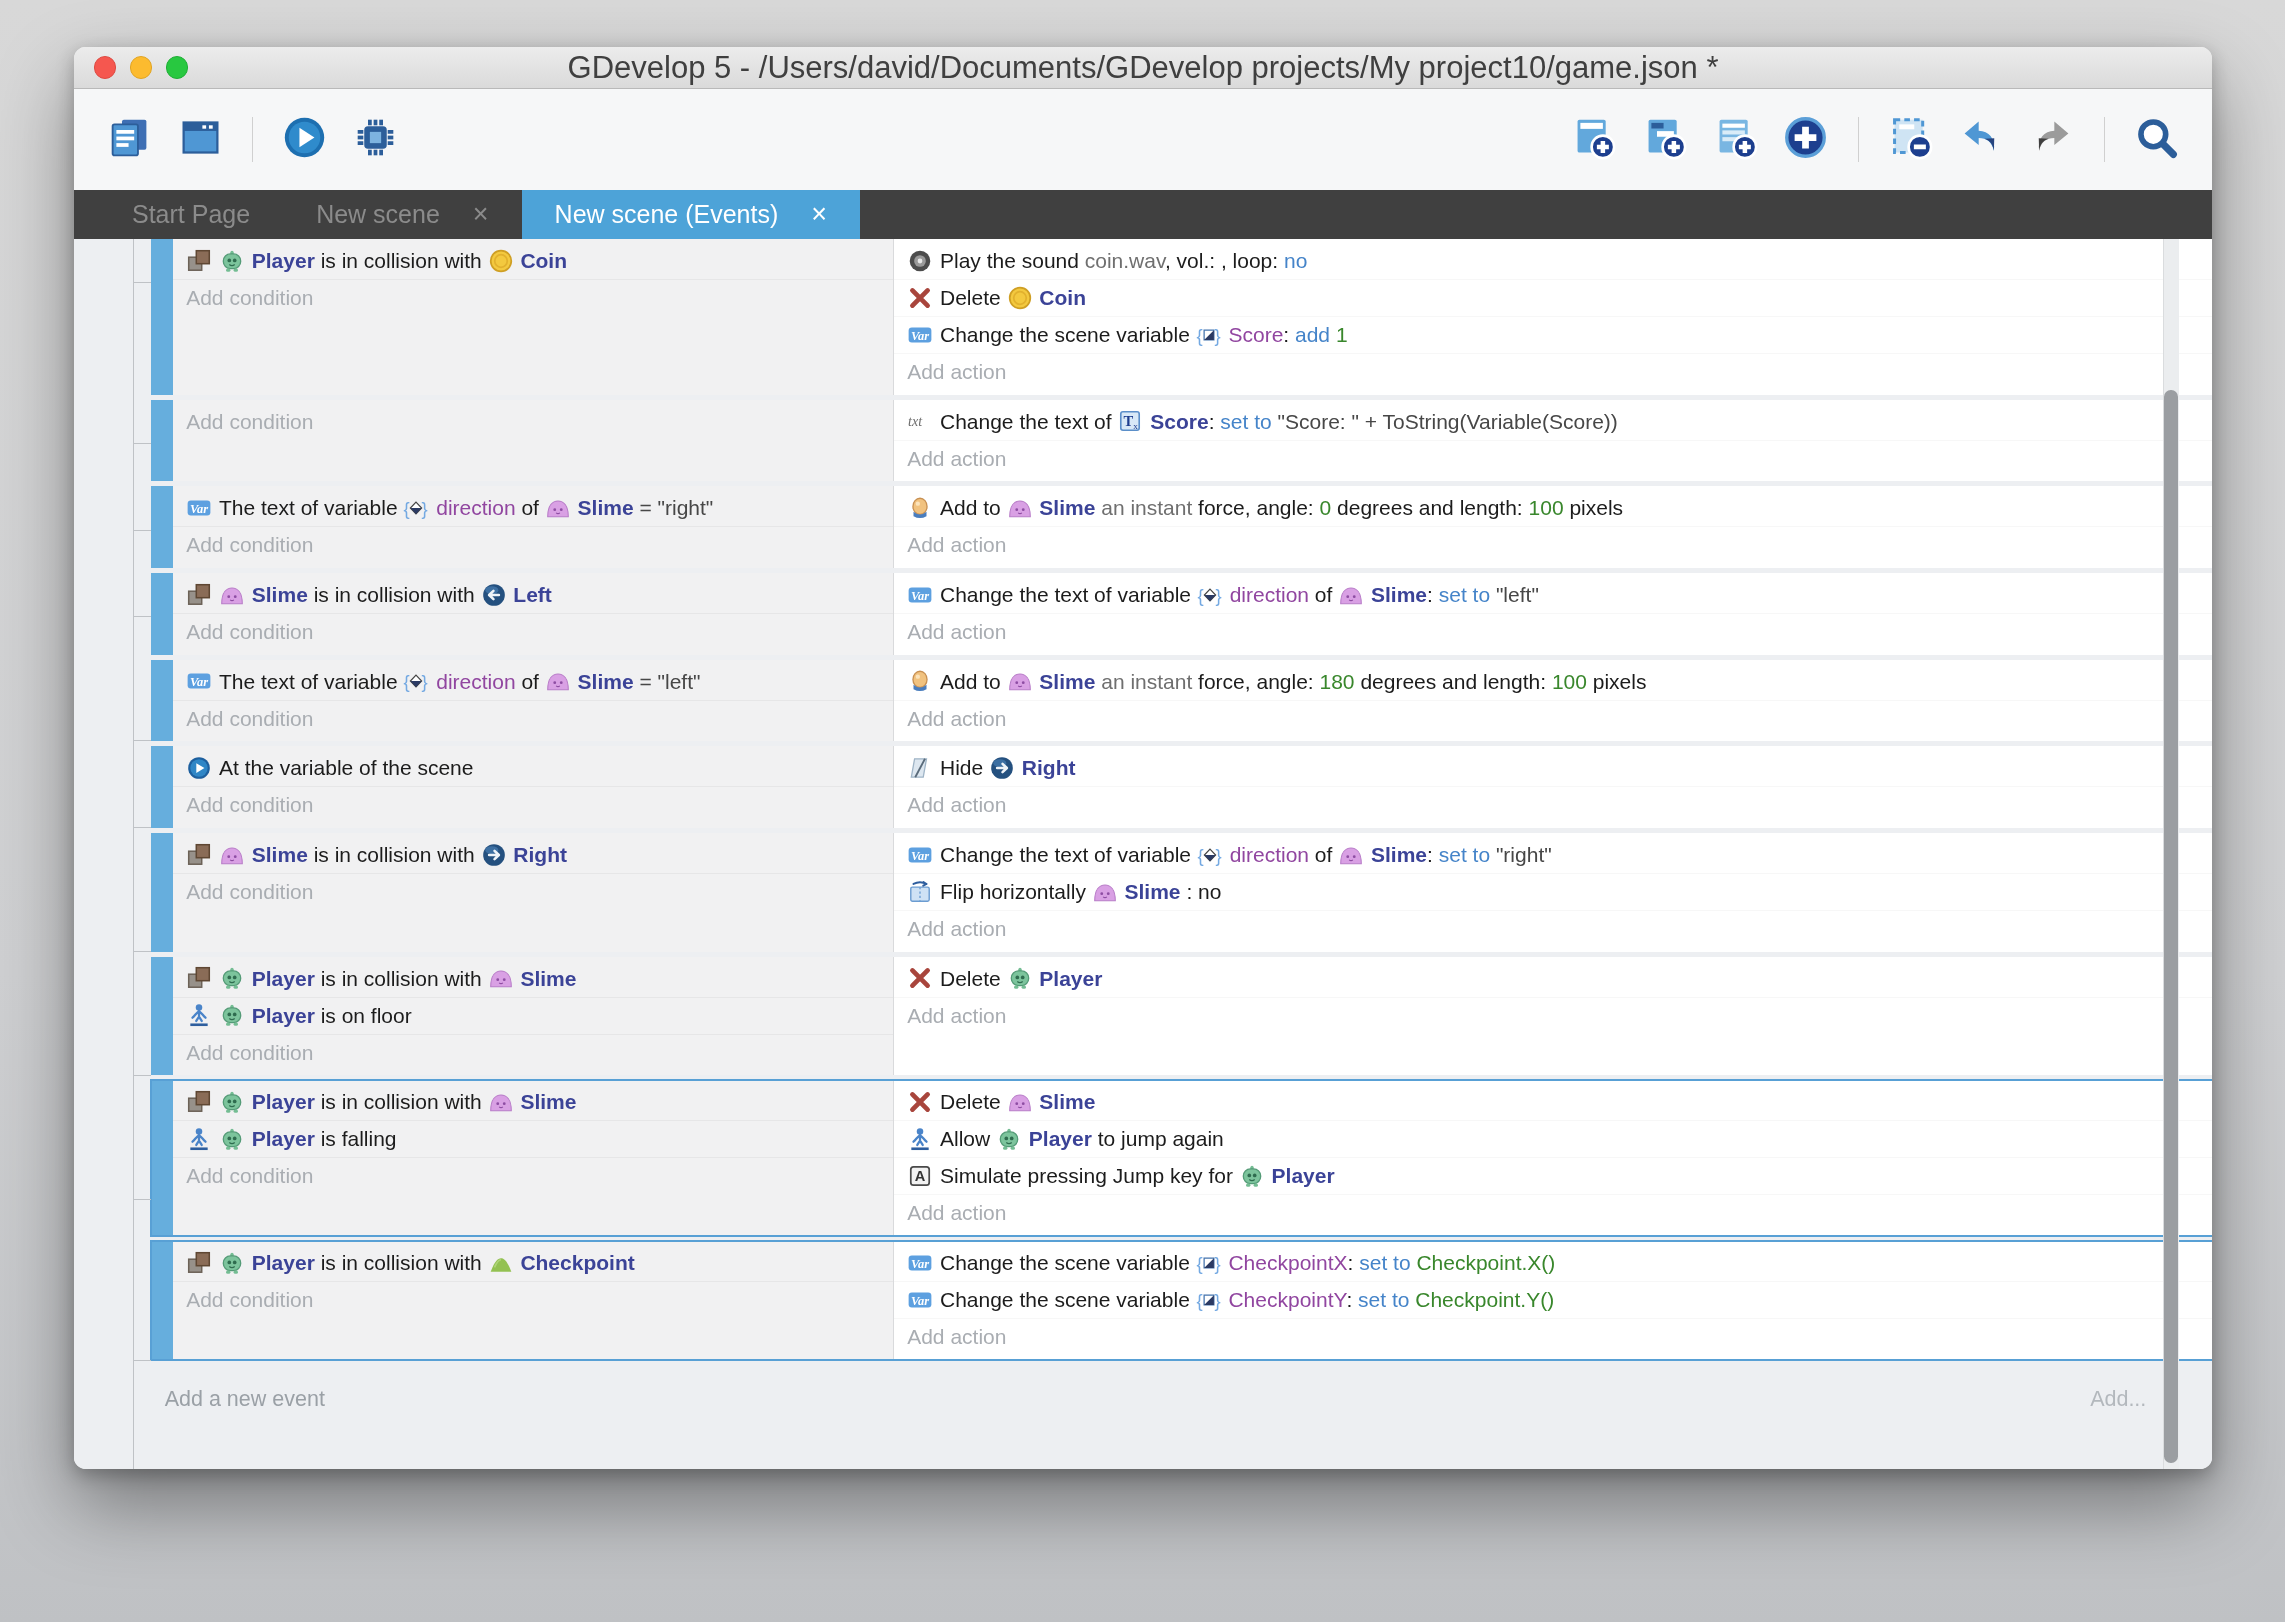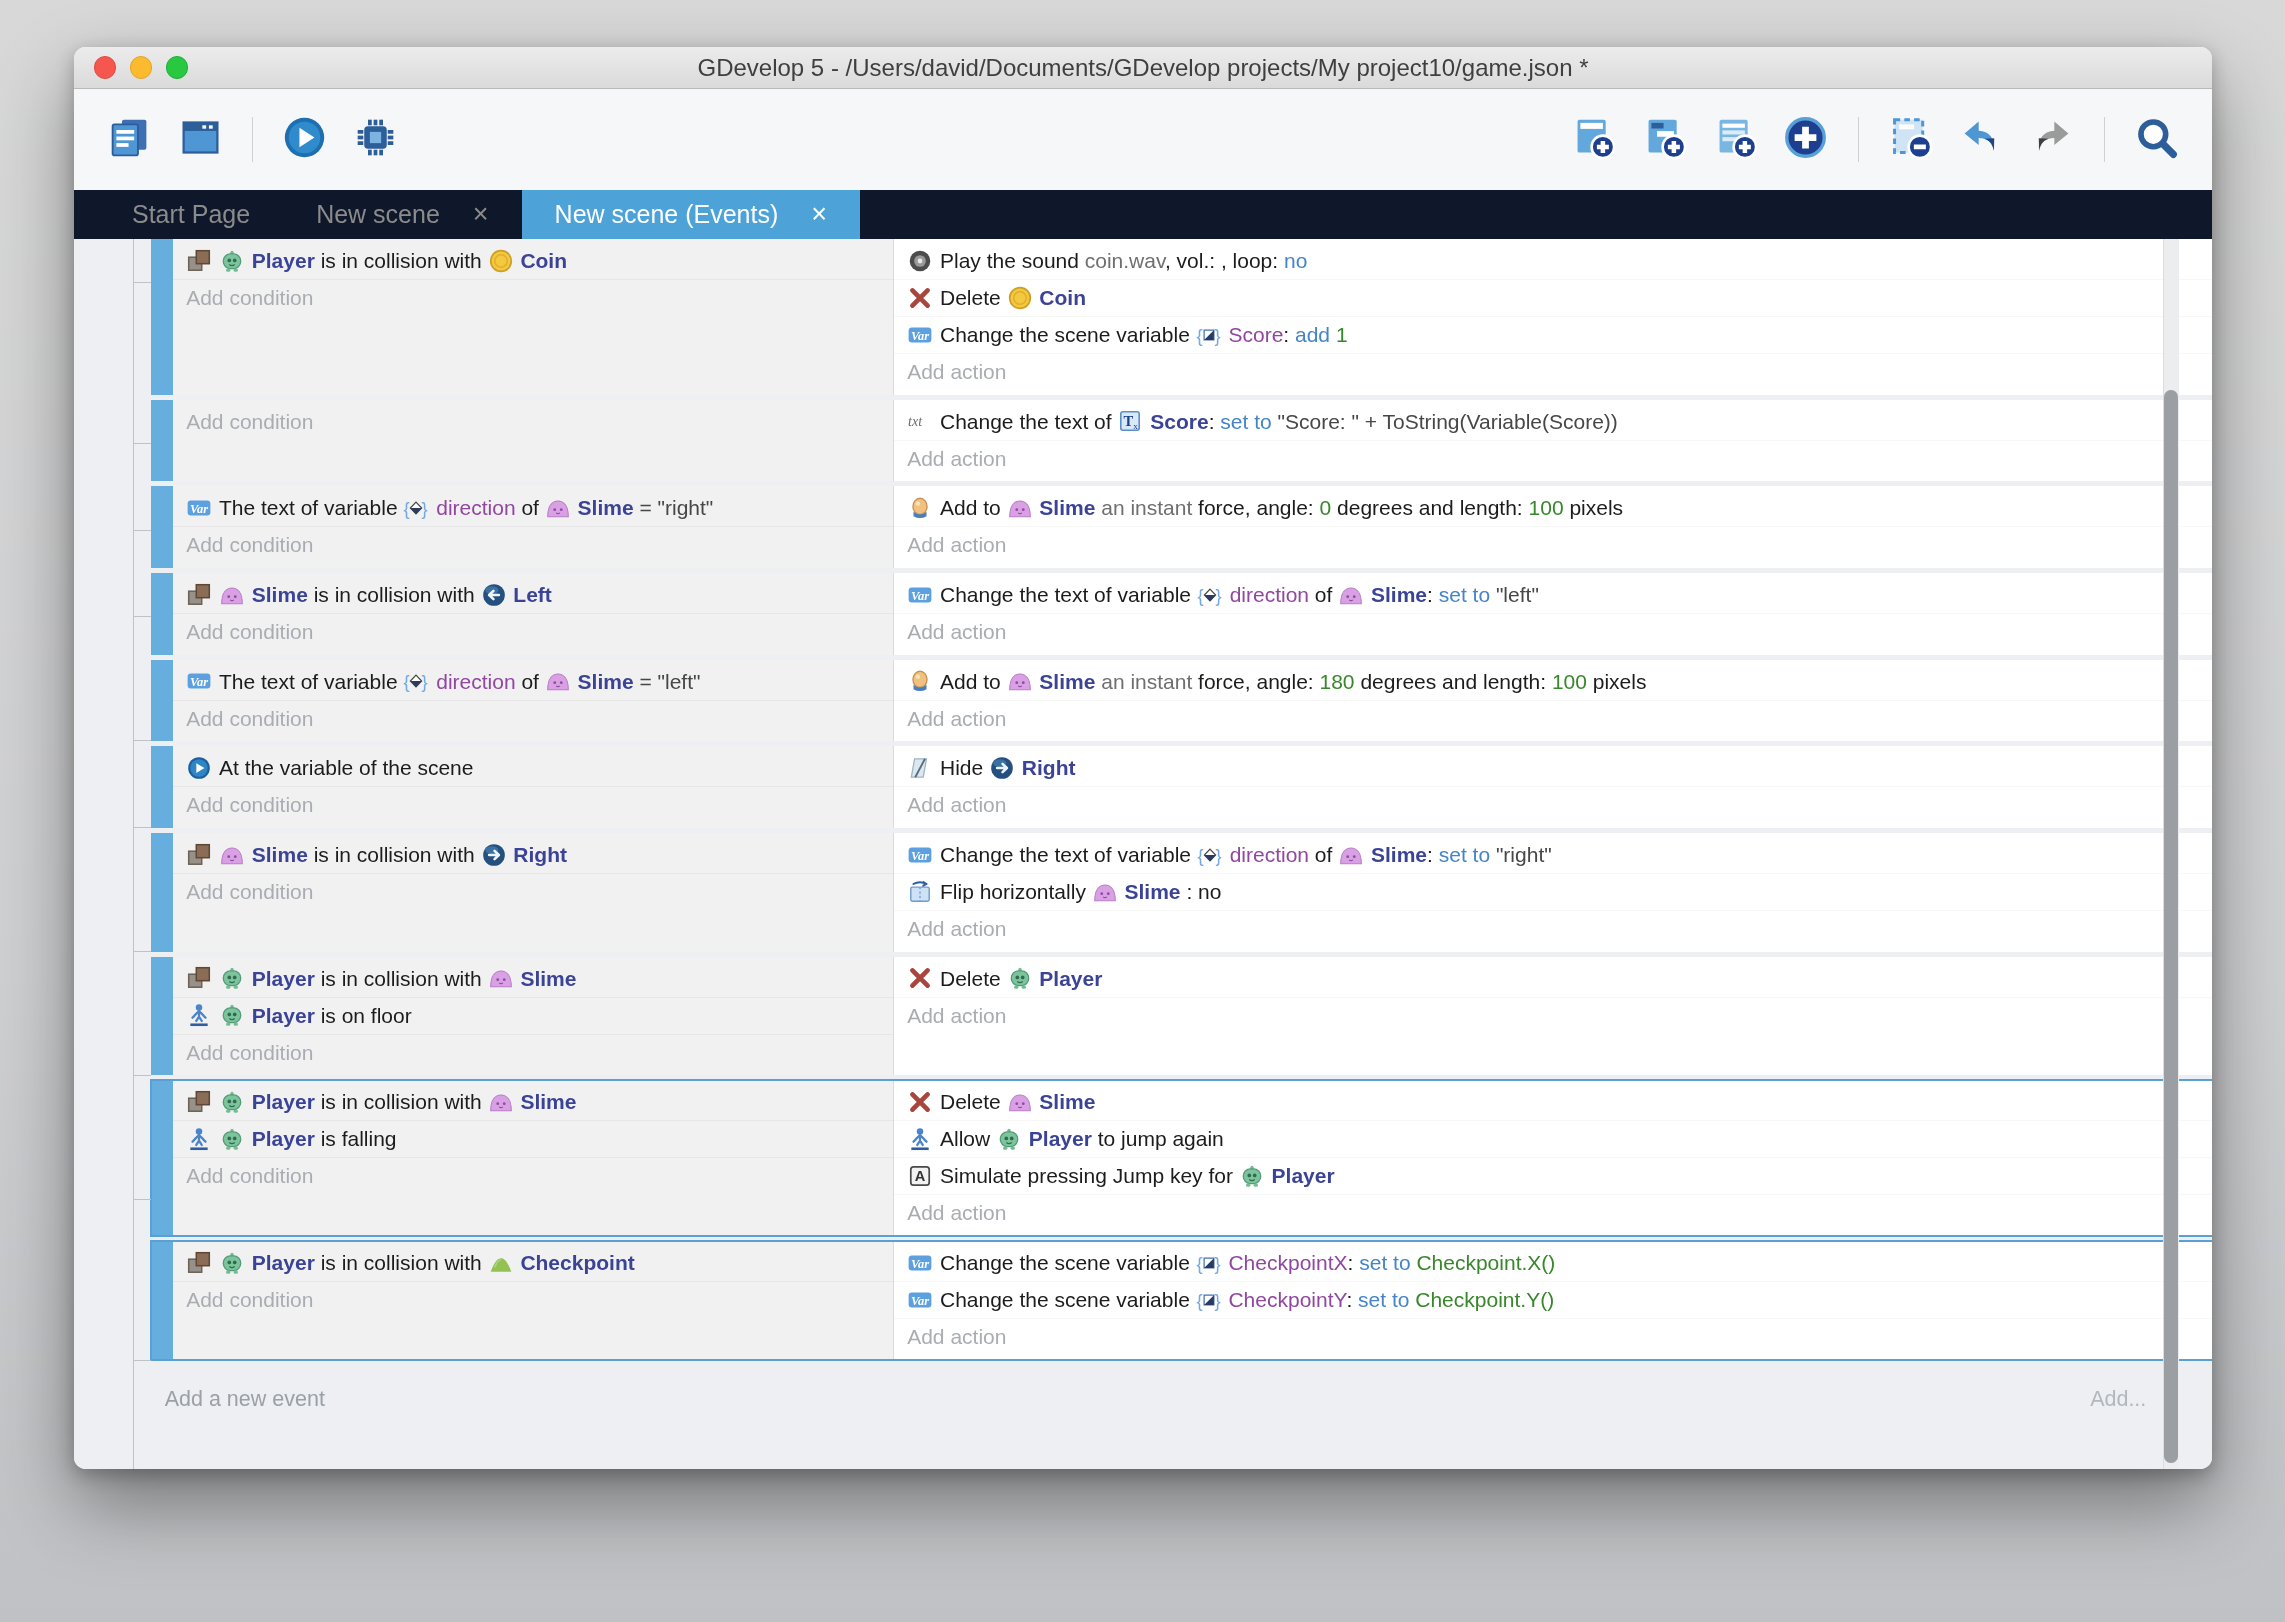--- a/index.html
+++ b/index.html
@@ -15,30 +15,30 @@
     box-shadow:0 35px 78px rgba(0,0,0,.40), 0 5.9px 17.6px rgba(0,0,0,.25);
   }
   
   .titlebar{height:41px;background:linear-gradient(#ececec,#dadada);
     border-bottom:1px solid #b9b9b9;position:relative;display:flex;align-items:center;}
   .traffic{position:absolute;left:19.5px;top:0;height:41px;display:flex;align-items:center;gap:13.7px;}
   .light{width:20.5px;height:20.5px;border-radius:50%;}
   .light.red{background:#f5574f;border:1px solid #dd4a42;}
   .light.yellow{background:#fcbb2f;border:1px solid #e0a424;}
   .light.green{background:#28c840;border:1px solid #1fae35;}
-  .title{margin:0 auto;font-size:24px;color:#3f3f3f;white-space:nowrap;}
+  .title{margin:0 auto;font-size:31px;color:#3f3f3f;white-space:nowrap;}
   
   .toolbar{height:101px;display:flex;align-items:center;justify-content:space-between;
     padding:0 29px;background:#f6f7f8;}
   .tool-group{display:flex;align-items:center;gap:17.6px;}
   .tool-btn{width:53px;height:53px;display:flex;align-items:center;justify-content:center;cursor:pointer;}
   .tool-btn svg{width:45px;height:45px;}
   .tool-sep{width:1px;height:45px;background:#d0d0d0;margin:0 7.8px;}
   
-  .tabbar{height:49px;display:flex;align-items:stretch;background:#0f172a;padding-left:25px;}
+  .tabbar{height:49px;display:flex;align-items:stretch;background:#404040;padding-left:25px;}
   .tab{display:flex;align-items:center;padding:0 33px;font-size:25px;color:#8b8b8b;gap:33px;white-space:nowrap;cursor:pointer;}
   .tab.active{background:#4da3d8;color:#ffffff;}
   .tab-close{font-size:27px;line-height:1;color:#8b8b8b;cursor:pointer;}
   .tab.active .tab-close{color:#ffffff;}
   
   .sheet{position:relative;height:1231px;background:#edeff2;overflow:hidden;}
   .events{position:relative;margin-left:77px;width:2221px;display:flex;flex-direction:column;gap:4.9px;}
   .event{display:flex;position:relative;}
   .event.selected{outline:2px solid #58a0d5;outline-offset:-1px;}
   .evbar{width:21.5px;background:#66aedd;flex:none;cursor:grab;}

